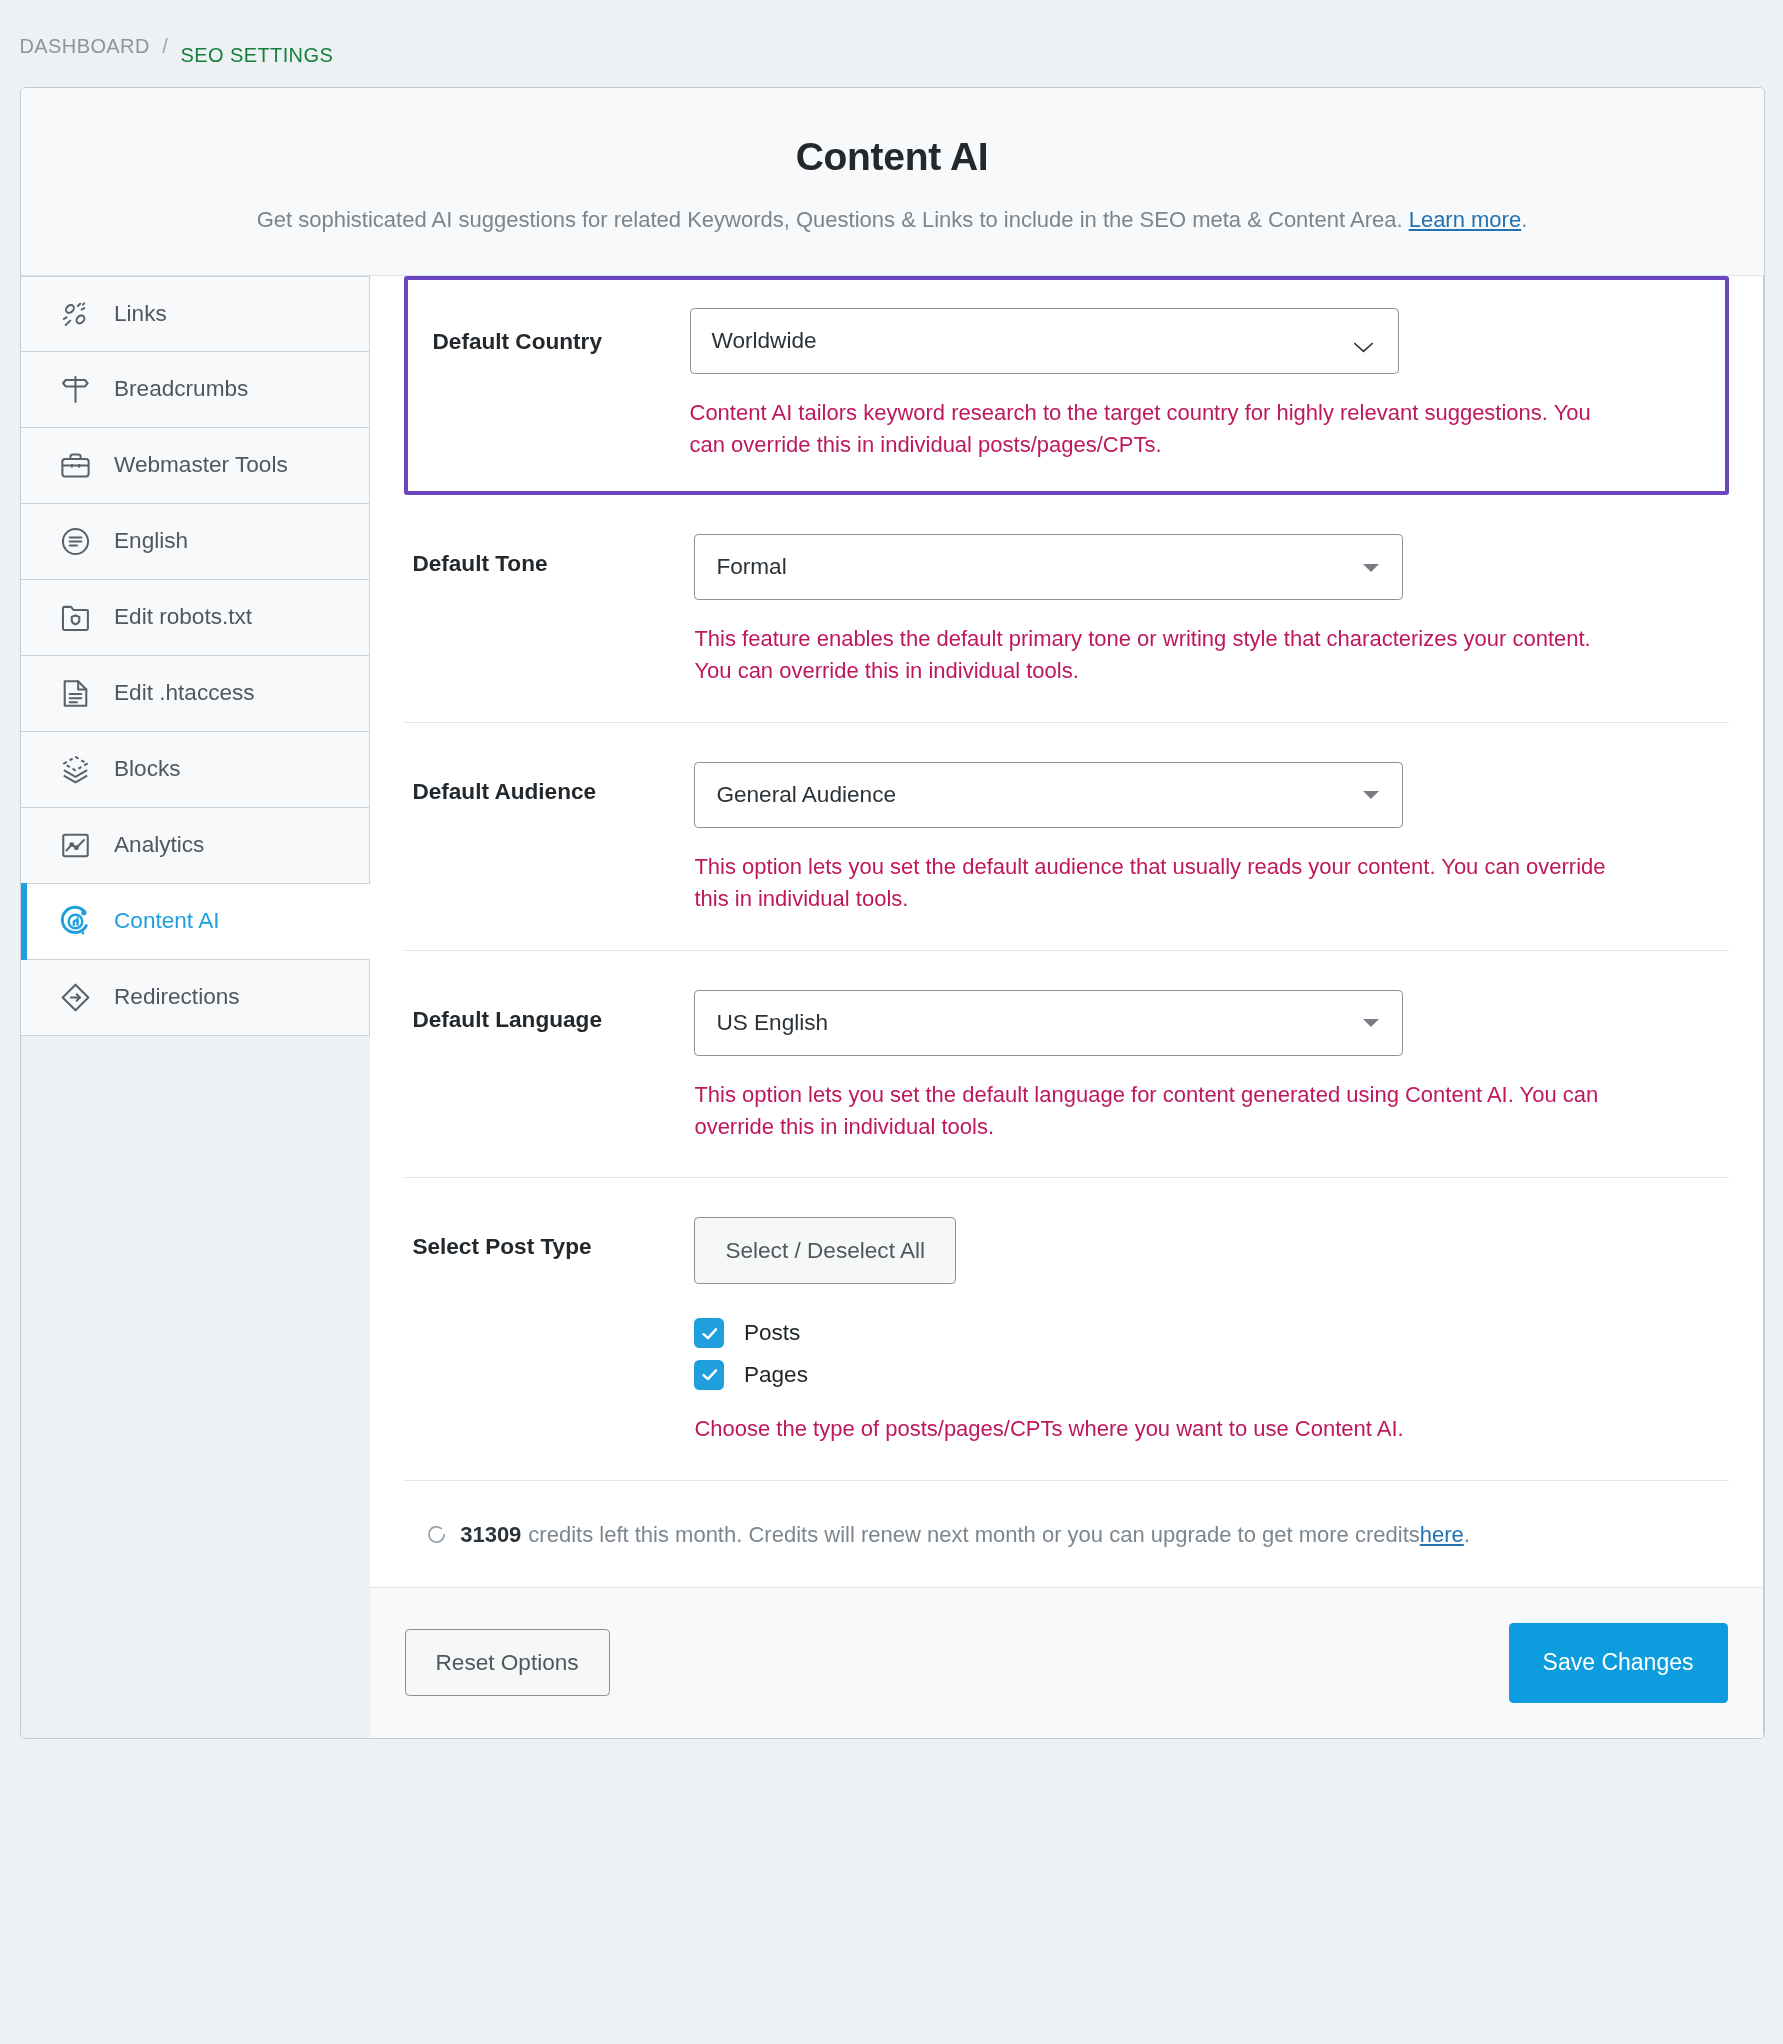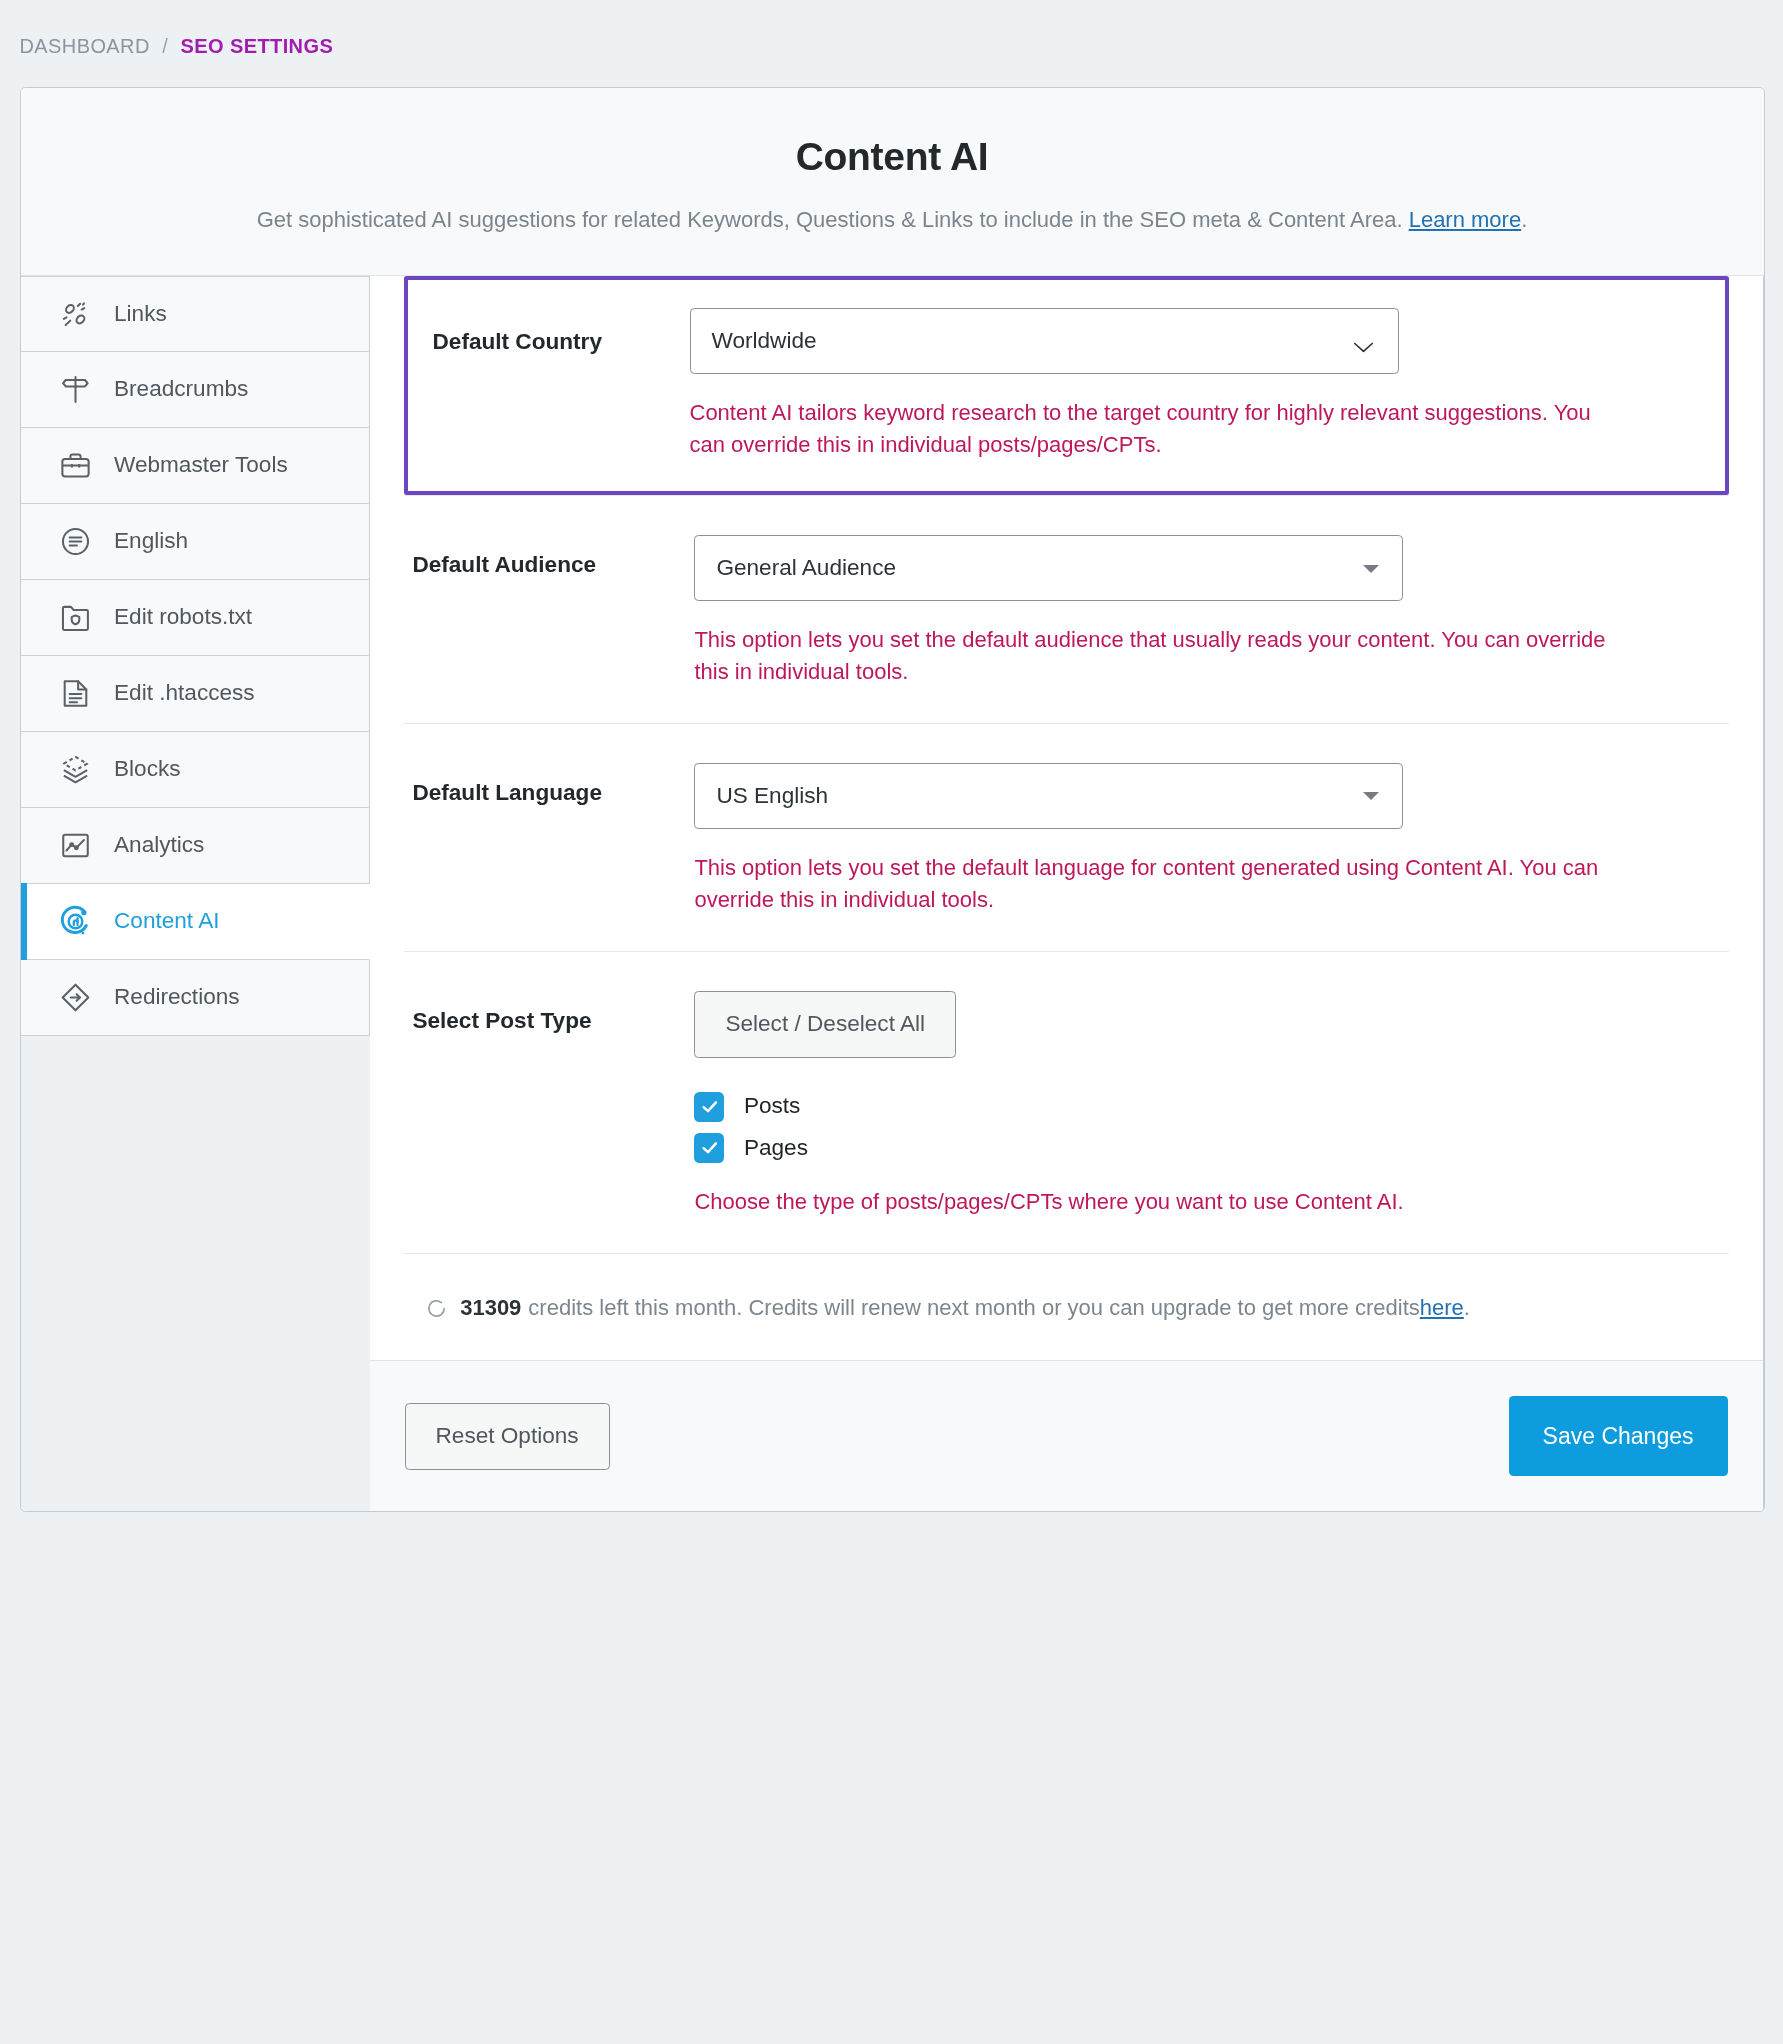--- a/index.html
+++ b/index.html
@@ -16,21 +16,21 @@
   .breadcrumb {
     padding: 35px 0 0 19.5px;
     font-size: 20px;
     letter-spacing: 0.4px;
     height: 87px;
     display: flex;
     align-items: flex-start;
   }
   .bc-item { color: #8a959e; }
   .bc-sep  { color: #9aa4ad; margin: 0 12.4px; }
-  .bc-current { color: #a21caf; font-weight: 700; }
+  .bc-current { color: #15803d; font-weight: 400; margin-top: 9px; }
 
   
   .card {
     margin: 0 19.5px;
     width: 1745px;
     background: #f7f9fa;
     border: 0.9px solid #c3ccd4;
     border-radius: 5.3px;
     overflow: hidden;
   }
@@ -403,20 +403,30 @@
               <span class="caret-chev">
                 <svg width="23" height="14" viewBox="0 0 26 16" fill="none" stroke="#2c3338" stroke-width="1.9" stroke-linecap="round" stroke-linejoin="round">
                   <polyline points="3,4 13,13 23,4"></polyline>
                 </svg>
               </span>
             </div>
             <div class="help">Content AI tailors keyword research to the target country for highly relevant suggestions. You can override this in individual posts/pages/CPTs.</div>
           </div>
         </div>
 
+        <div class="field first">
+          <div class="field-label">Default Tone</div>
+          <div class="field-control">
+            <div class="select-box">
+              <span>Formal</span>
+              <span class="caret-tri"></span>
+            </div>
+            <div class="help">This feature enables the default primary tone or writing style that characterizes your content. You can override this in individual tools.</div>
+          </div>
+        </div>
 
         <div class="field">
           <div class="field-label">Default Audience</div>
           <div class="field-control">
             <div class="select-box">
               <span>General Audience</span>
               <span class="caret-tri"></span>
             </div>
             <div class="help">This option lets you set the default audience that usually reads your content. You can override this in individual tools.</div>
           </div>

